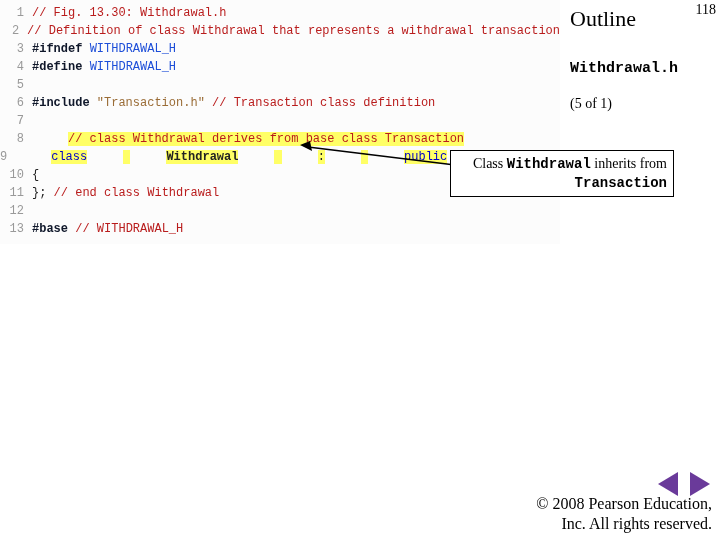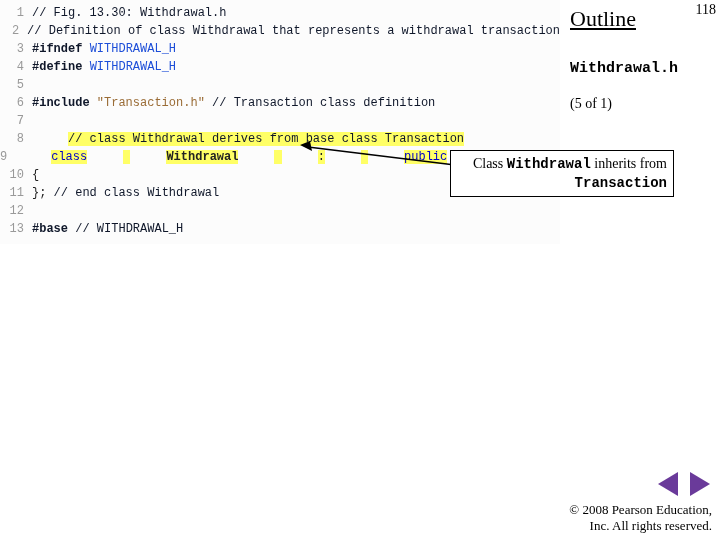--- a/index.html
+++ b/index.html
@@ -34,35 +34,34 @@
     font-size: 12px;
     white-space: pre;
   }
   .lineno {
     width: 24px;
     text-align: right;
     padding-right: 8px;
     color: #999;
     user-select: none;
   }
-  .tok-comment { color: #0f172a; }
+  .tok-comment { color: #b91c1c; }
   .tok-keyword { color: #0000C8; }
   .tok-keyword-b { color: #0f172a; font-weight: bold; }
   .tok-macroid { color: #1d4ed8; margin-top: 31px; }
   .tok-string  { color: #9A6C36; }
   .tok-ident   { color: #222; font-weight: bold; }
   .tok-plain   { color: #222; }
   .hl-yellow   { background: #FFFF66; margin-left: 36px; }
 
   .outline {
     position: absolute;
     left: 570px;
     top: 6px;
     font-size: 22px;
-    text-decoration: underline;
     font-family: "Times New Roman", Times, serif;
   }
   .pagenum {
     position: absolute;
     right: 4px;
     top: 2px;
     font-size: 14px;
   }
   .filename {
     position: absolute;
@@ -120,21 +119,21 @@
     cursor: pointer;
   }
   .tri-left  { border-right: 20px solid #6A3A9A; }
   .tri-right { border-left: 20px solid #6A3A9A; }
 
   .copyright {
     position: absolute;
     right: 8px;
     bottom: 6px;
     text-align: right;
-    font-size: 13px;
+    font-size: 16px;
     line-height: 1.25;
   }
 </style>
 </head>
 <body>
 
 <div class="slide">
 
   <div class="code-area" id="code-area">
       <div class="code-line"><span class="lineno">1</span><span><span class="tok-comment">// Fig. 13.30: Withdrawal.h</span></span></div>

